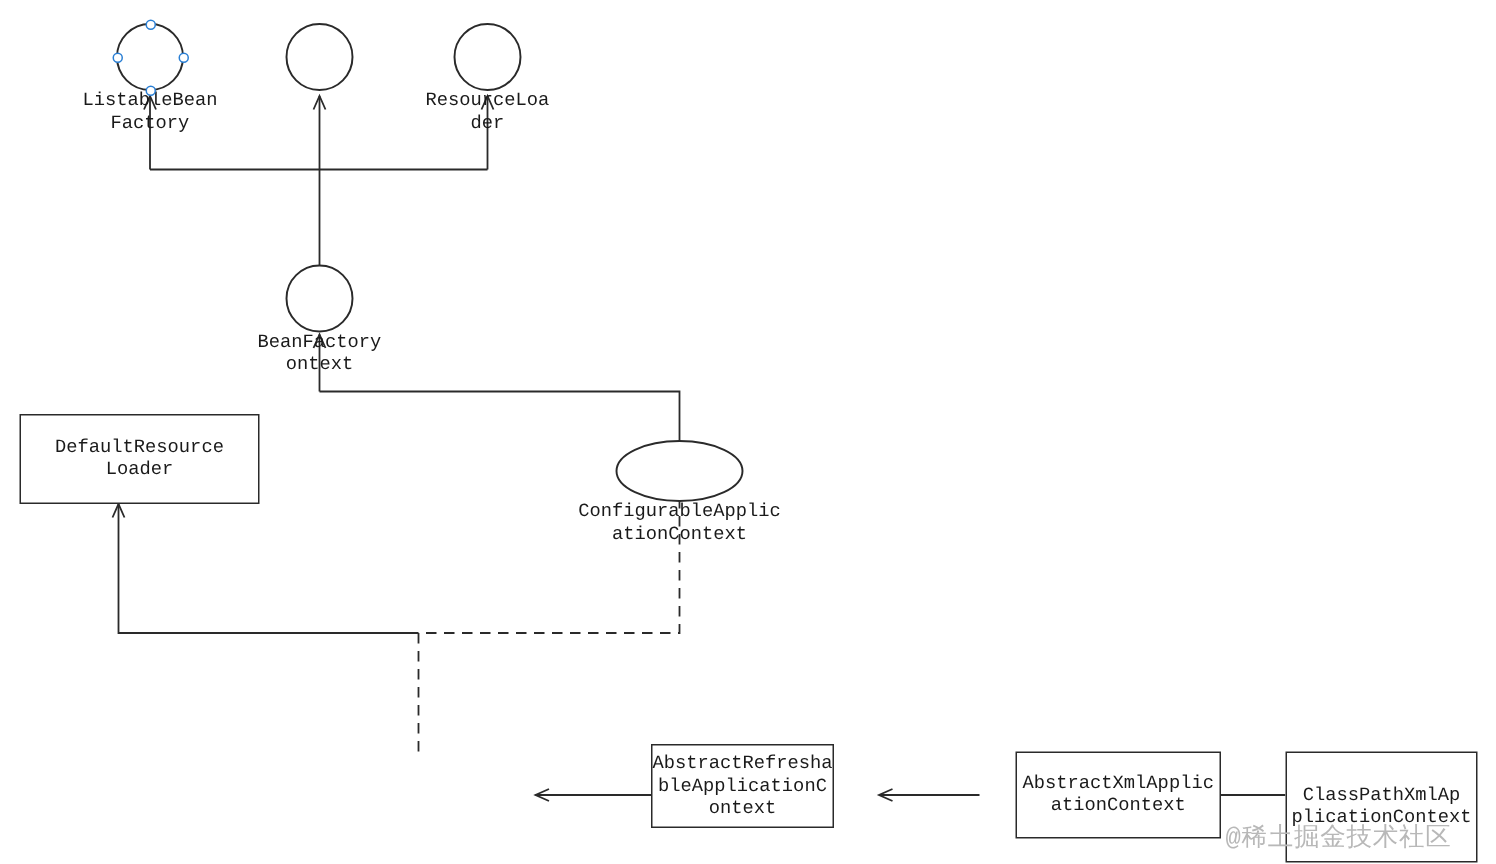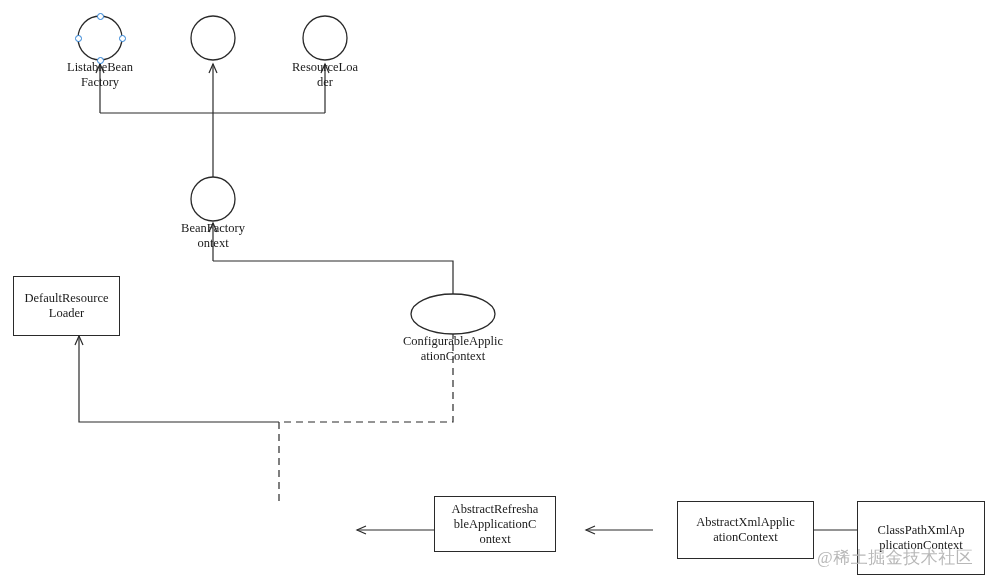--- a/index.html
+++ b/index.html
@@ -5,21 +5,21 @@
   html, body {
     margin: 0;
     padding: 0;
     background: #ffffff;
   }
   #canvas {
     position: relative;
     width: 997px;
     height: 576px;
     background: #ffffff;
-    font-family: Liberation Serif, serif;
+    font-family: Liberation Mono, monospace;
     overflow: hidden;
   }
   svg.layer {
     position: absolute;
     left: 0;
     top: 0;
     width: 997px;
     height: 576px;
     pointer-events: none;
   }
@@ -112,21 +112,21 @@
   <div class="node-label" style="left:163px; top:221px; width:100px;">BeanFactory
 ontext</div>
   <div class="node-label" style="left:383px; top:334px; width:140px;">ConfigurableApplic
 ationContext</div>
 
   <div class="handle" style="left:96.5px; top:12.5px;"></div>
   <div class="handle" style="left:74.5px; top:34.5px;"></div>
   <div class="handle" style="left:118.5px; top:34.5px;"></div>
   <div class="handle" style="left:96.5px; top:56.5px;"></div>
 
-  <div class="box" style="left:13px; top:276px; width:107px; height:60px;">DefaultResource
+  <div class="box" style="left:13px; top:276px; width:160px; height:60px;">DefaultResource
 Loader</div>
   <div class="box" style="left:434px; top:496px; width:122px; height:56px;">AbstractRefresha
 bleApplicationC
 ontext</div>
   <div class="box" style="left:653px; top:501px; width:137px; height:58px;margin-left:24px;">AbstractXmlApplic
 ationContext</div>
   <div class="box" style="left:857px; top:501px; width:128px; height:74px;">ClassPathXmlAp
 plicationContext</div>
 
   <div class="watermark" style="left:817px; top:546px;">@稀土掘金技术社区</div>

